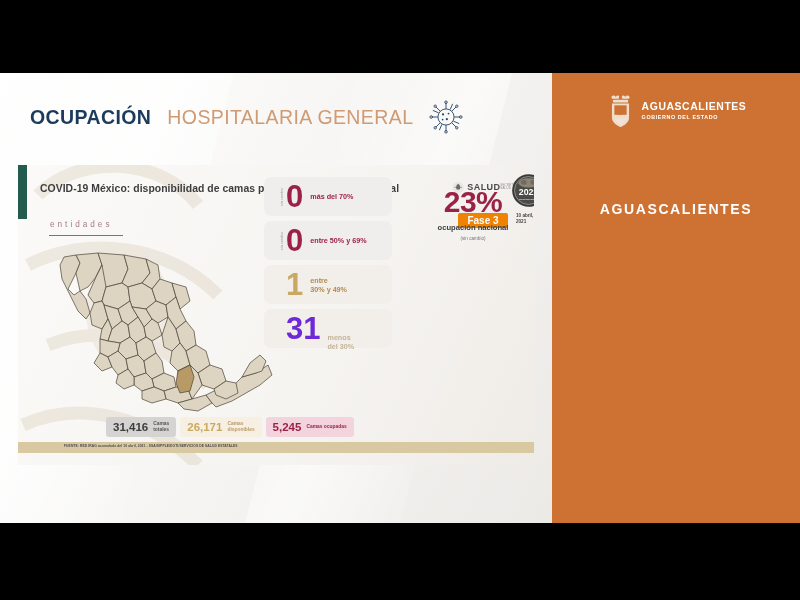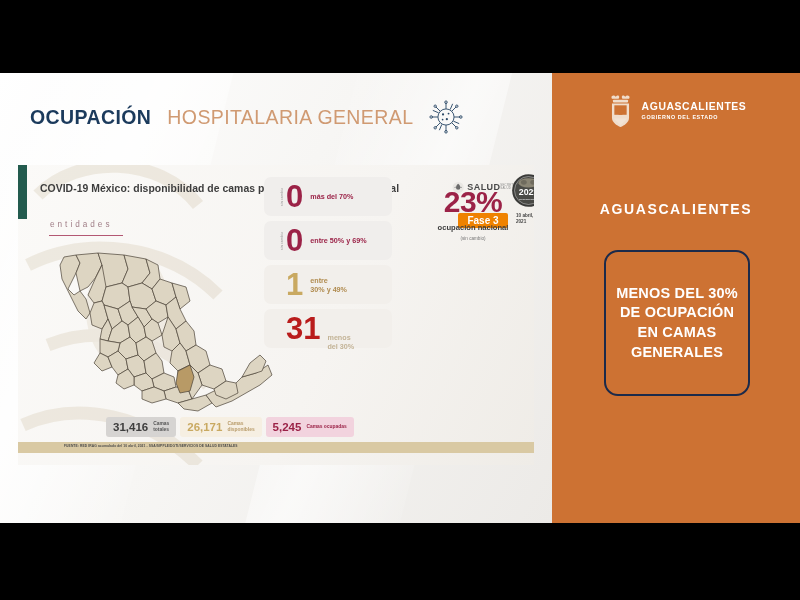--- a/index.html
+++ b/index.html
@@ -53,21 +53,21 @@
   
   .cards{position:absolute;left:246px;top:12px;width:128px;}
   .card{position:relative;height:39px;margin-bottom:5px;border-radius:7px;display:flex;align-items:center;
     background:#f0eeec;}
   .card.light{background:#f2efeb;}
   .vlab{position:absolute;left:9px;top:50%;transform:translateY(-50%) rotate(-90deg);
     font-size:3.4px;color:#8d8d8d;white-space:nowrap;letter-spacing:.2px;}
   .bignum{font-size:31px;font-weight:bold;line-height:1;margin-left:22px;}
   .bignum.mag{color:#9b2247;}
   .bignum.gold{color:#c9a961;}
-  .bignum.pale{color:#b91c1c;}
+  .bignum.pale{color:#6d28d9;}
   .clab{margin-left:7px;font-size:7.2px;line-height:1.25;font-weight:bold;}
   .clab.mag{color:#9b2247;}
   .clab.gold{color:#b08b4f;}
   .clab.pale{color:#c3b396;margin-top:27px;}
 
   
   .nat{position:absolute;left:400px;top:22px;width:110px;text-align:center;}
   .nat .pct{font-size:30px;font-weight:bold;color:#9b2247;line-height:1;letter-spacing:-.5px;}
   .nat .sub{margin-top:6px;font-size:7.6px;font-weight:bold;color:#3d3d3d;}
   .nat .sub2{margin-top:4px;font-size:4.6px;color:#777;}
@@ -333,19 +333,16 @@
           <path d="M8 27 L22 27 L15 34 Z" fill="#f2e3d5"></path>
         </svg>
         <span class="gtxt">
           <span class="g1">AGUASCALIENTES</span>
           <span class="g2">GOBIERNO DEL ESTADO</span>
         </span>
       </div>
 
       <div class="statename">AGUASCALIENTES</div>
 
-      <div class="msgbox">
-        <span>MENOS DEL 30% DE OCUPACIÓN EN CAMAS GENERALES</span>
-      </div>
     </div>
 
   </div>
 </div>
 
 </body></html>

